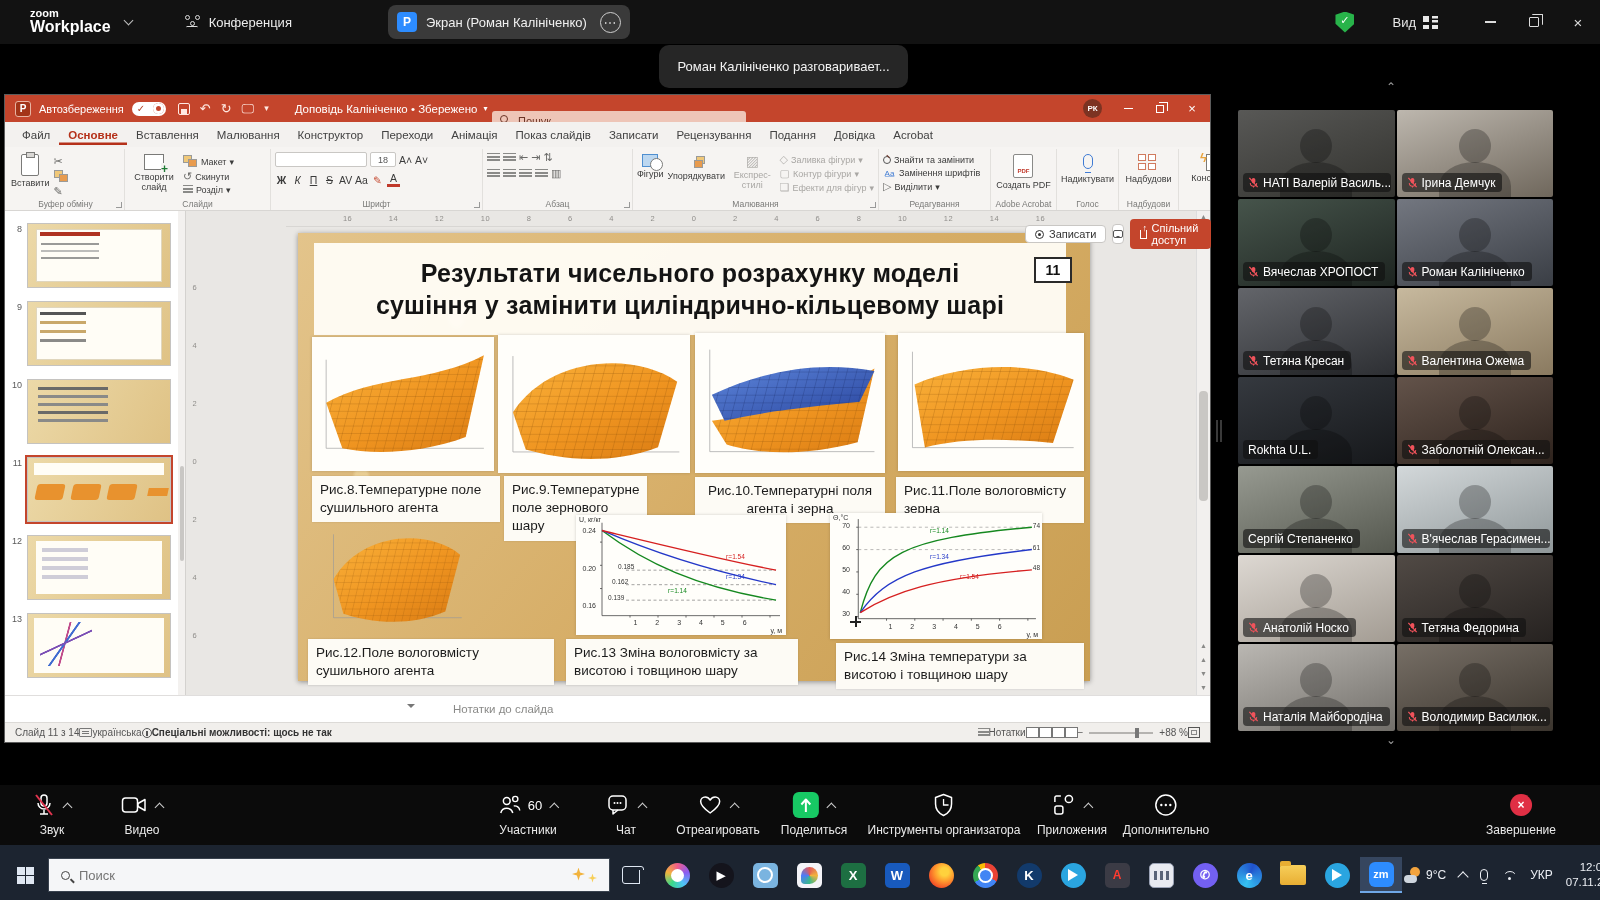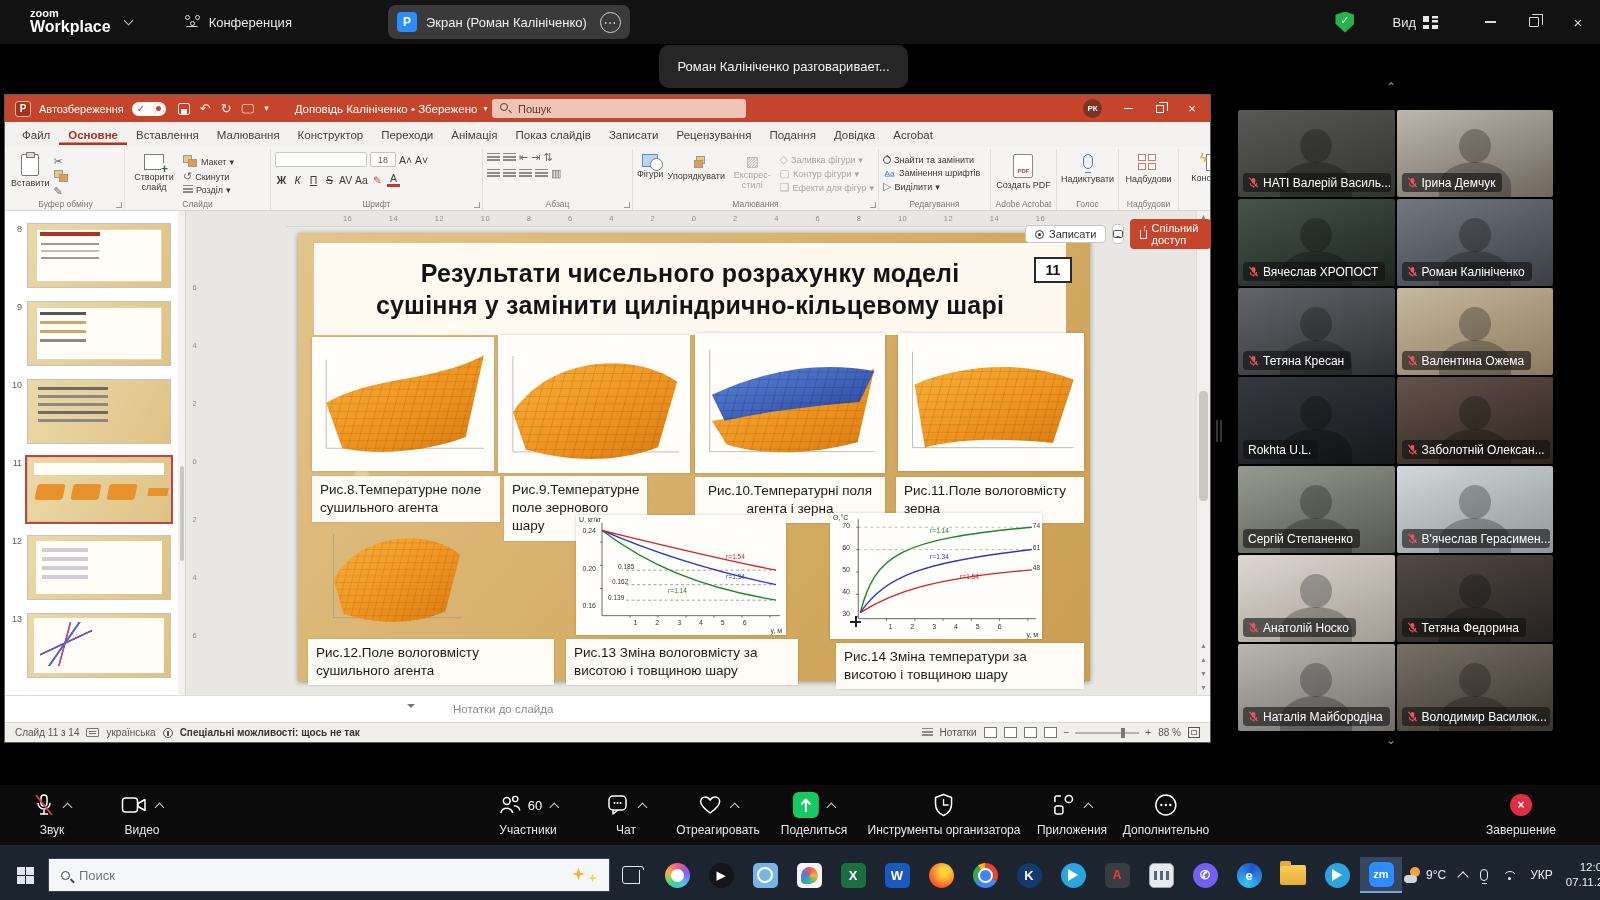--- a/index.html
+++ b/index.html
@@ -42,21 +42,21 @@
   .ptitle{height:27px;background:#c4452c;display:flex;align-items:center;color:#fff;font-size:11px;padding:0 6px;position:relative;flex:none}
   .ptico{width:16px;height:16px;border-radius:3px;background:#a33418;border:1px solid #e8b3a2;margin:0 8px 0 4px;display:flex;align-items:center;justify-content:center;font-size:10px;font-weight:700}
   .toggle{width:34px;height:14px;background:#fff;border-radius:8px;margin:0 8px;position:relative}
   .toggle::before{content:"✓";position:absolute;left:5px;top:0;font-size:10px;color:#b5442a;line-height:14px}
   .toggle::after{content:"";position:absolute;right:1.5px;top:1.5px;width:11px;height:11px;border-radius:50%;background:#c4452c;box-shadow:inset 0 0 0 3px #fff}
   .qat{display:flex;align-items:center;gap:10px;margin-left:4px;font-size:13px;color:#ffe9e2}
   .qat span{line-height:1}
   .saveic{width:12px;height:12px;border:1.3px solid #ffe9e2;border-radius:2px;position:relative}
   .saveic::after{content:"";position:absolute;left:2px;bottom:0;width:6px;height:5px;background:#ffe9e2}
   .doct{margin-left:26px;font-size:11.5px;color:#fff;display:flex;gap:6px;align-items:center}
-  .psearchwrap{position:absolute;left:487px;top:4px;width:254px;height:19px}
+  .psearchwrap{position:absolute;left:487px;top:16px;width:254px;height:19px}
   .psearch{width:100%;height:100%;background:#eec5b7;border:none;border-radius:3px;font-size:11px;color:#58281b;padding-left:26px;outline:none;font-family:"Liberation Sans",sans-serif}
   .psearch::placeholder{color:#6b3527}
   .sglass{position:absolute;left:8px;top:4px;width:8px;height:8px;border:1.4px solid #6b3527;border-radius:50%}
   .sglass::after{content:"";position:absolute;left:7px;top:7px;width:4px;height:1.4px;background:#6b3527;transform:rotate(45deg)}
   .pright{position:absolute;right:2px;top:0;height:27px;display:flex;align-items:center}
   .avatar{width:19px;height:19px;border-radius:50%;background:#7c3322;display:flex;align-items:center;justify-content:center;font-size:8px;font-weight:700;margin-right:10px}
   .pwb{width:32px;height:27px;display:flex;align-items:center;justify-content:center;color:#fff;font-size:13px}
   .pwb .restore{width:8px;height:8px;border:1.1px solid #fff;position:relative}
   .pwb .restore::before{content:"";position:absolute;left:2px;top:-3.5px;width:8px;height:8px;border:1.1px solid #fff;border-left:none;border-bottom:none}
   .pwb .minl{display:block;width:9px;height:1.4px;background:#fff}
@@ -161,21 +161,21 @@
   .chart .xticks{position:absolute;left:34px;right:16px;bottom:9px;word-spacing:16px;text-align:center}
   .chart .an{position:absolute;font-size:6.5px}
   .g{color:#15881f}.bl{color:#2438c8}.rd{color:#d62020}
   .cursor-cross{position:absolute;width:11px;height:11px;z-index:5}
   .cursor-cross::before{content:"";position:absolute;left:5px;top:0;width:1.6px;height:11px;background:#222}
   .cursor-cross::after{content:"";position:absolute;left:0;top:5px;width:11px;height:1.6px;background:#222}
 
   .notes{height:27px;background:#fff;border-top:1px solid #e0dedd;display:flex;align-items:center;font-size:11.5px;color:#8a8a88;flex:none;position:relative}
   .notes .collapse{position:absolute;left:402px;top:8px;width:0;height:0;border:4px solid transparent;border-top-color:#777}
   .notes .ntext{margin-left:448px}
-  .pstatus{height:20px;background:#f1efec;border-top:1px solid #dcdad7;display:flex;align-items:center;font-size:10px;color:#555;padding:4px 10px;gap:7px;flex:none;white-space:nowrap}
+  .pstatus{height:20px;background:#f1efec;border-top:1px solid #dcdad7;display:flex;align-items:center;font-size:10px;color:#555;padding:4px 10px;flex:none;white-space:nowrap}
   .kbic{width:13px;height:9px;border:1.1px solid #777;border-radius:1px;position:relative}
   .kbic::after{content:"";position:absolute;left:2px;top:2px;width:7px;height:1px;background:#777;box-shadow:0 2px 0 #777}
   .accic{width:10px;height:10px;border:1.2px solid #555;border-radius:50%;position:relative}
   .accic::after{content:"";position:absolute;left:3.2px;top:2px;width:2px;height:5px;background:#555}
   .acc-b{font-weight:700;color:#333}
   .sp{flex:1}
   .viewic{width:13px;height:11px;border:1.1px solid #777;background:#fff}
   .viewic.v2{background:linear-gradient(#fff 0 0) 0 0/5px 4px no-repeat,#fff;border-color:#777}
   .zslider{display:flex;align-items:center;gap:6px;color:#555}
   .ztrack{width:64px;height:2px;background:#b5b3b0;position:relative}

